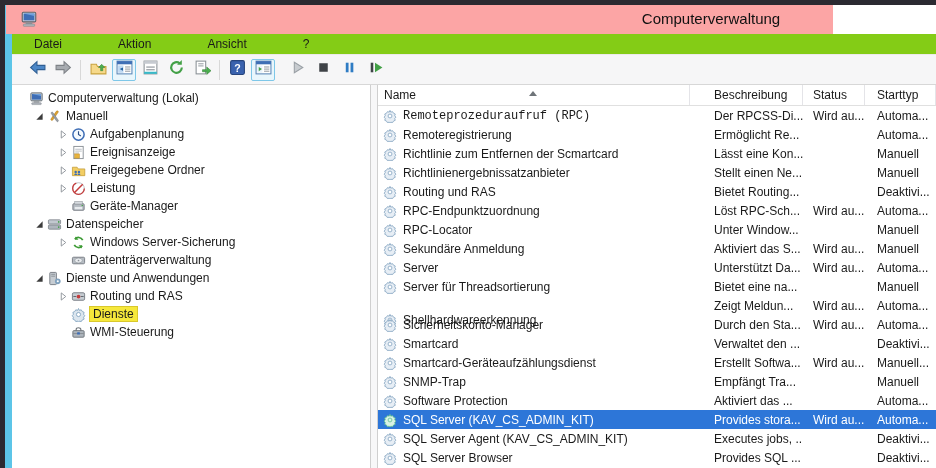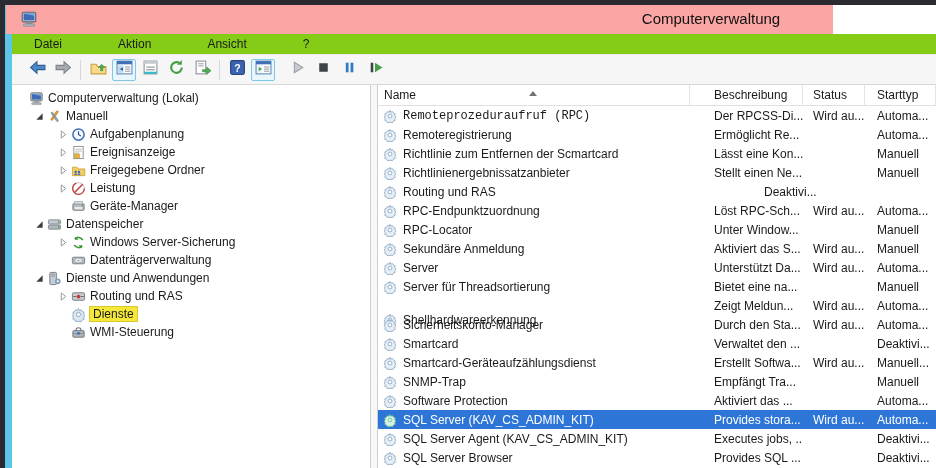--- a/index.html
+++ b/index.html
@@ -484,20 +484,23 @@
         <div class="srow">
           <div class="scell name" style="width: 312px;">
             <span class="gicon">
               <svg viewBox="0 0 16 16">
                 <path d="M8 1.6l.9 2 2-.6 1.1 1.8 2 .9-.6 2 1.3 1.6-1.3 1.6.6 2-2 .9-1.1 1.8-2-.6-.9 2-.9-2-2 .6-1.1-1.8-2-.9.6-2L1.3 9.3 2.6 7.7 2 5.7l2-.9L5.1 3l2 .6z" fill="#e7eef5" stroke="#7fa1be" stroke-width=".9"></path>
                 <circle cx="8" cy="8" r="2.2" fill="#fff" stroke="#7fa1be" stroke-width=".9"></circle>
               </svg>
             </span>
             <span>Routing und RAS</span>
           </div>
+          <div class="scell" style="width: 113px; padding-left: 24px;">
+            <span>Bietet Routing...</span>
+          </div>
           <div class="scell" style="width: 62px; padding-left: 10px;">
             <span></span>
           </div>
           <div class="scell" style="width: 71px; padding-left: 12px;">
             <span>Deaktivi...</span>
           </div>
         </div>
         <div class="srow">
           <div class="scell name" style="width: 312px;">
             <span class="gicon">

